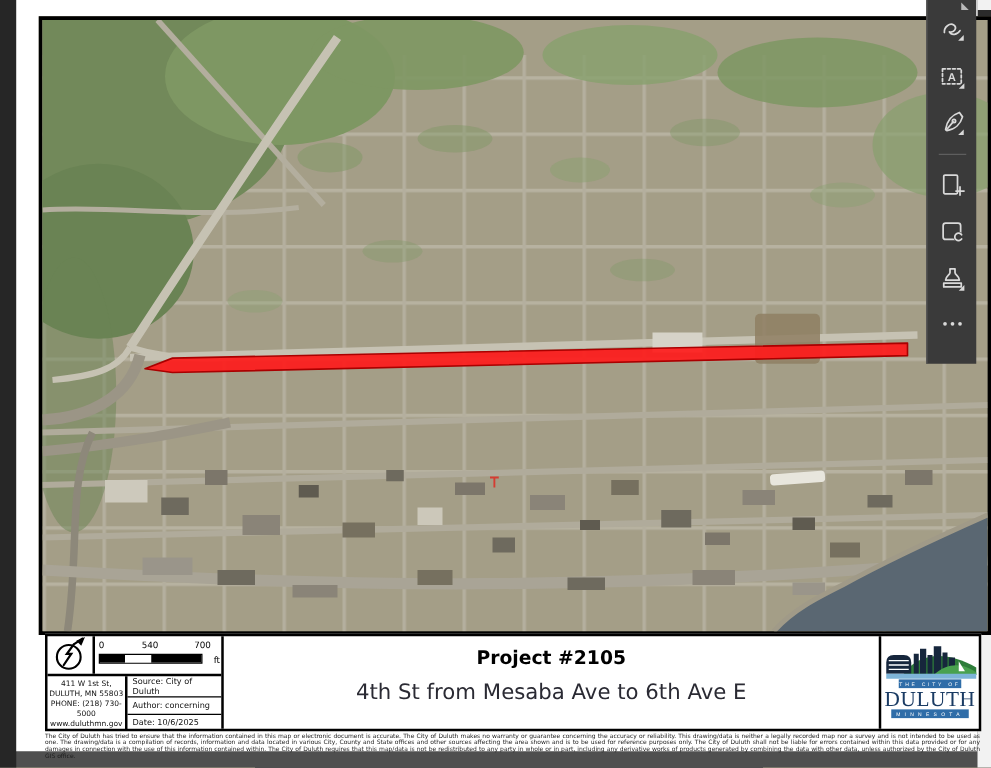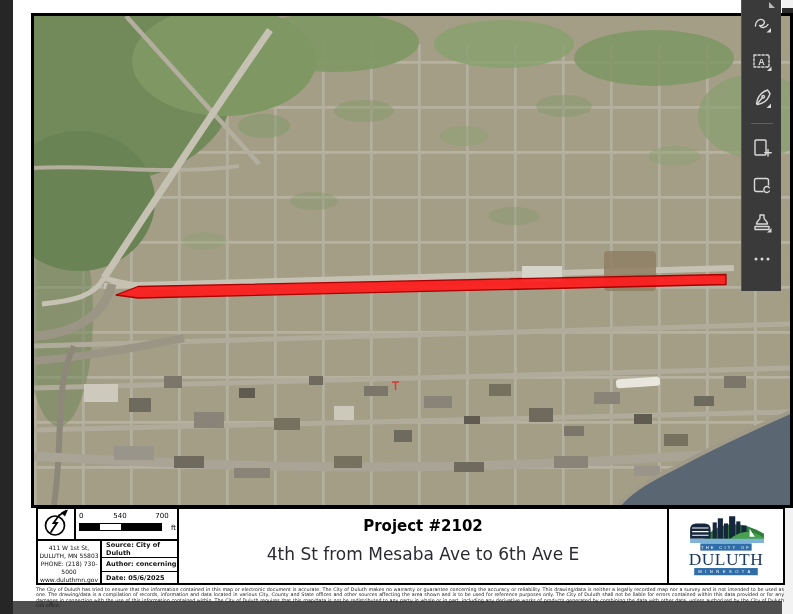--- a/index.html
+++ b/index.html
@@ -47,26 +47,26 @@
   .scale-lbl.t2{left:86px;transform:translateX(-50%);text-align:right;}
   .scale-unit{position:absolute;top:15px;right:1px;font-size:7px;color:#000;}
   .scale-bar{position:absolute;left:3px;top:14px;width:83px;height:8px;border:1px solid #000;display:flex;box-sizing:border-box;}
   .scale-bar .s1{width:25%;background:#000;}
   .scale-bar .s2{width:25%;background:#fff;}
   .scale-bar .s3{width:50%;background:#000;}
   .prow2{flex:1;display:flex;}
   .addr-cell{width:64px;border-right:2px solid #000;box-sizing:border-box;
     font-size:6px;line-height:8px;text-align:center;padding-top:3px;color:#111;}
   .meta-cell{flex:1;display:flex;flex-direction:column;font-size:6.5px;color:#111;}
-  .meta-row{flex:1;display:flex;align-items:center;padding-left:4px;border-bottom:1px solid #000;font-weight:bold;}
+  .meta-row{flex:1;display:flex;align-items:center;padding-left:4px;border-bottom:1px solid #000;}
   .meta-row:last-child{border-bottom:none;}
   .ptitle{flex:1;text-align:center;padding-top:8px;}
   .map-title{font-size:15px;font-weight:bold;color:#000;}
   .map-subtitle{font-size:17px;color:#2a2a33;margin-top:9px;}
-  .plogo{width:116px;border-left:2px solid #000;box-sizing:border-box;
+  .plogo{width:80px;border-left:2px solid #000;box-sizing:border-box;
     display:flex;align-items:center;justify-content:center;}
   .plogo svg{width:80px;height:66px;}
   .logo-banner-text{font-size:4px;letter-spacing:2.2px;fill:#fff;font-family:"Liberation Sans",sans-serif;}
   .logo-name{font-size:17px;fill:#1a3b63;font-family:"Liberation Serif",serif;letter-spacing:0.5px;}
   .logo-state{font-size:4px;letter-spacing:3.4px;fill:#fff;font-family:"Liberation Sans",sans-serif;}
 
   .disclaimer{
     position:absolute;left:23px;top:587px;width:748px;
     font-size:4.8px;line-height:5.3px;color:#1c1c1c;text-align:justify;
   }
@@ -199,27 +199,27 @@
       <div class="prow2">
         <div class="addr-cell">
           <div>411 W 1st St,</div>
           <div>DULUTH, MN 55803</div>
           <div>PHONE: (218) 730-5000</div>
           <div>www.duluthmn.gov</div>
         </div>
         <div class="meta-cell">
           <div class="meta-row">Source: City of Duluth</div>
           <div class="meta-row">Author: concerning</div>
-          <div class="meta-row">Date: 05/6/2025</div>
+          <div class="meta-row">Date: 10/6/2025</div>
         </div>
       </div>
     </div>
 
     <div class="ptitle">
-      <div class="map-title">Project #2102</div>
+      <div class="map-title">Project #2105</div>
       <div class="map-subtitle">4th St from Mesaba Ave to 6th Ave E</div>
     </div>
 
     <div class="plogo">
       <svg viewBox="0 0 78 64">
         <path d="M18,25 C30,8 52,6 76,20 L76,26 L18,26 Z" fill="#2e7d3a"></path>
         <g fill="#16263c">
           <rect x="26" y="9" width="4" height="16"></rect>
           <rect x="31" y="5" width="5" height="20"></rect>
           <rect x="37" y="10" width="4" height="15"></rect>

